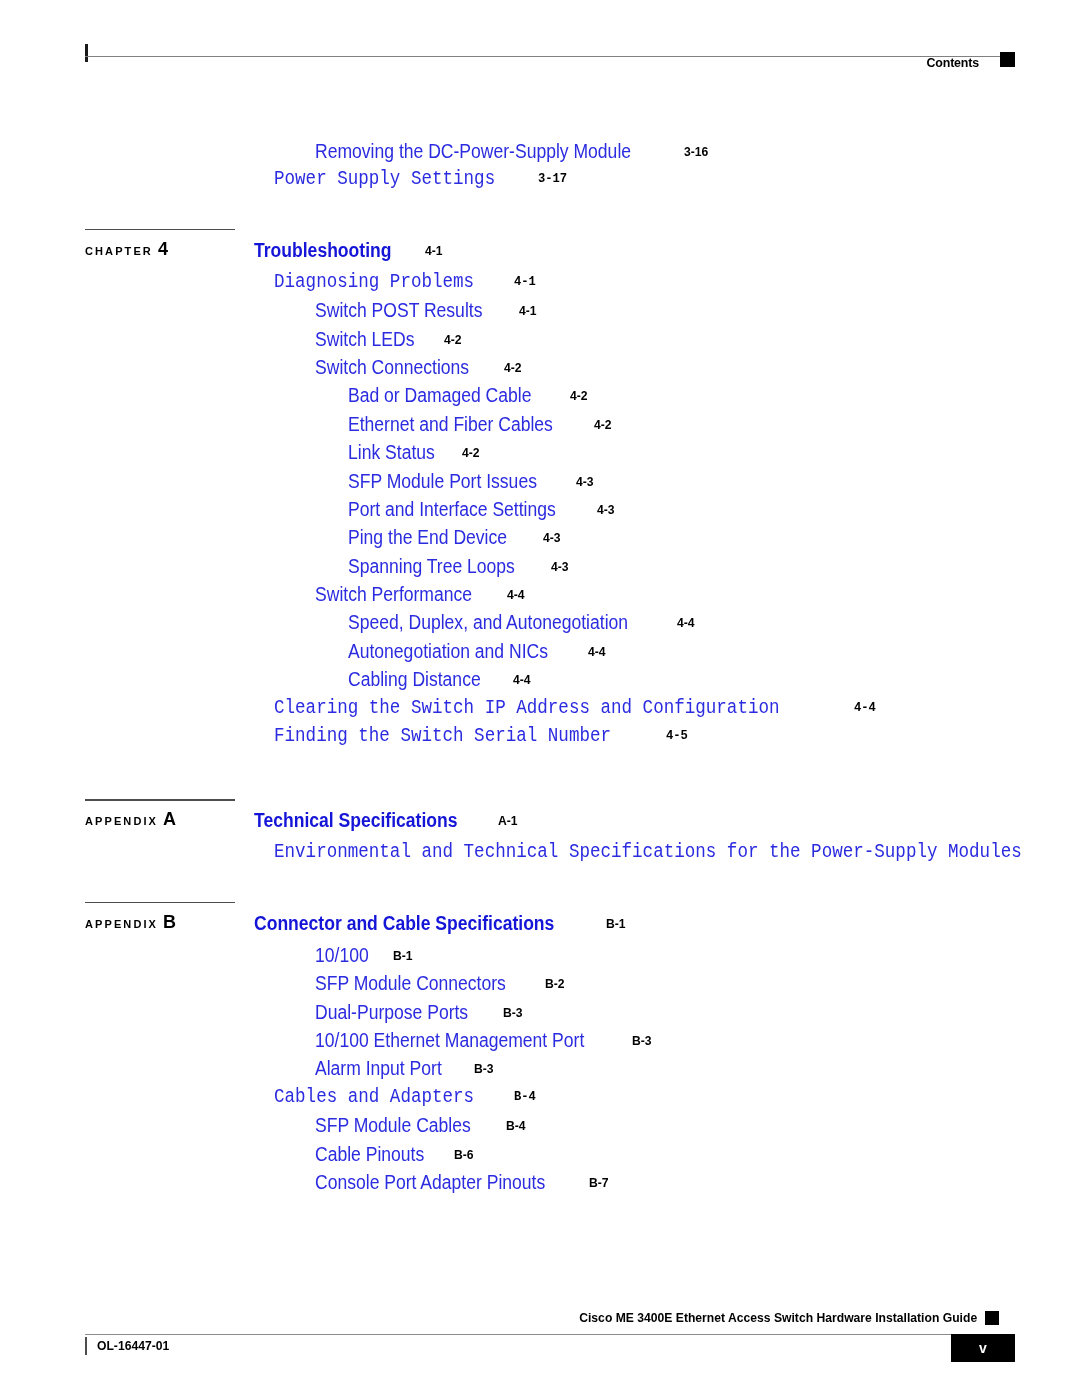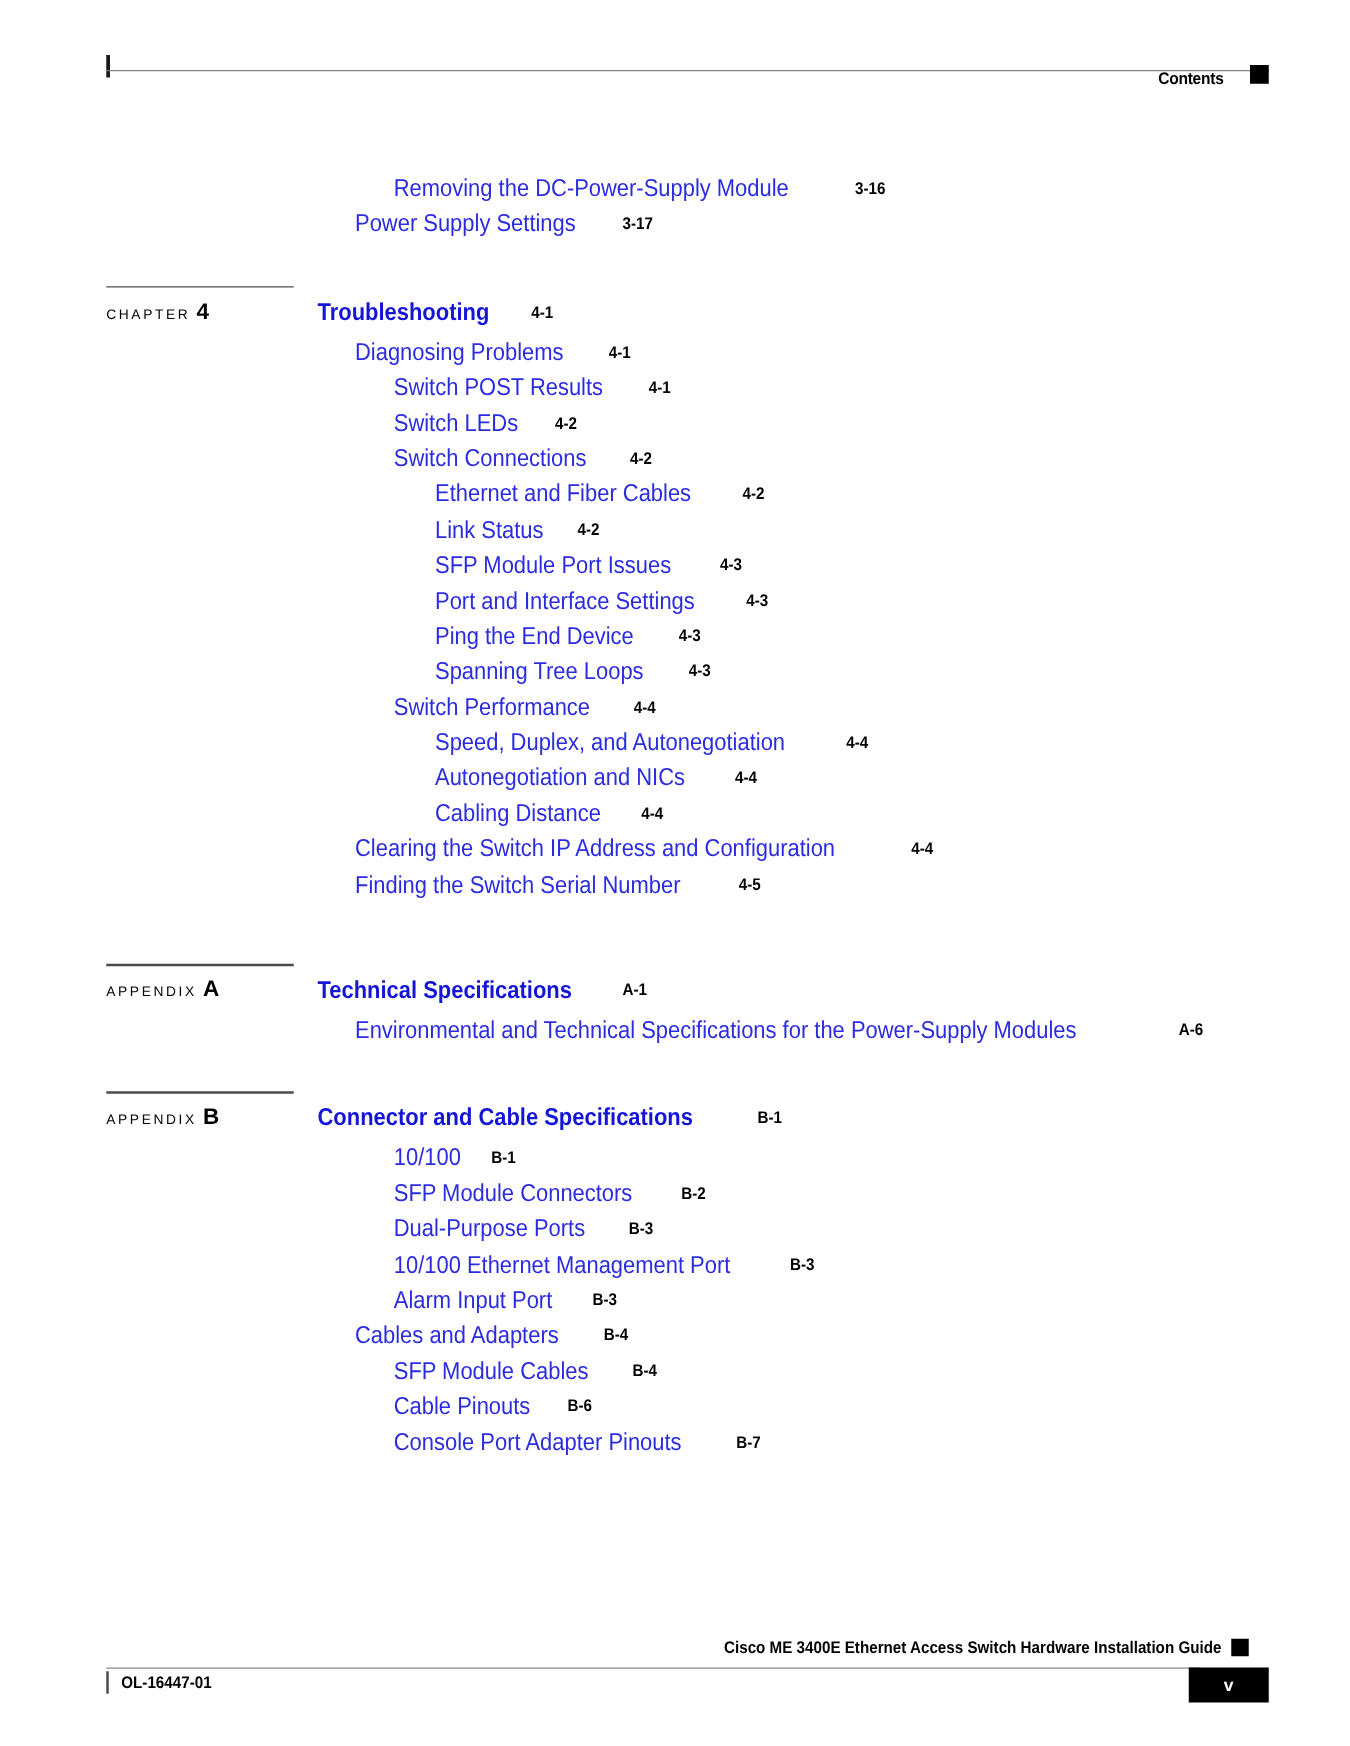--- a/index.html
+++ b/index.html
@@ -101,41 +101,41 @@
     transform: scaleX(0.90);
     transform-origin: left center;
     margin-left: 2px;
     vertical-align: baseline;
     position: relative;
     top: -2px;
   }
 
   
   .lvl1 { left: 254px; }
-  .lvl2 { left: 284px; }
+  .lvl2 { left: 274px; font-family: Liberation Mono, monospace; }
   .lvl3 { left: 315px; }
   .lvl4 { left: 348px; }
 
   
   .block-marker {
     position: absolute;
     left: 85px;
     top: 0;
   }
   .block-rule {
     position: absolute;
     left: 85px;
     top: -10px;
     width: 150px;
     height: 1.5px;
     background: #4d4d4d;
   }
   .marker-word {
     font-size: 11px;
-    font-weight: normal;
+    font-weight: bold;
     letter-spacing: 2.1px;
     color: #000000;
     text-transform: uppercase;
     font-stretch: condensed;
     display: inline-block;
     vertical-align: baseline;
   }
   .marker-num {
     font-size: 18px;
     font-weight: bold;
@@ -246,20 +246,23 @@
       <div class="entry lvl2"><span class="title">Diagnosing Problems</span> <span class="pg">4-1</span></div>
     </div>
     <div class="toc-row">
       <div class="entry lvl3"><span class="title">Switch POST Results</span> <span class="pg">4-1</span></div>
     </div>
     <div class="toc-row">
       <div class="entry lvl3"><span class="title">Switch LEDs</span> <span class="pg">4-2</span></div>
     </div>
     <div class="toc-row">
       <div class="entry lvl3"><span class="title">Switch Connections</span> <span class="pg">4-2</span></div>
+    </div>
+    <div class="toc-row">
+      <div class="entry lvl4"><span class="title">Bad or Damaged Cable</span> <span class="pg">4-2</span></div>
     </div>
     <div class="toc-row">
       <div class="entry lvl4"><span class="title">Ethernet and Fiber Cables</span> <span class="pg">4-2</span></div>
     </div>
     <div class="toc-row">
       <div class="entry lvl4"><span class="title">Link Status</span> <span class="pg">4-2</span></div>
     </div>
     <div class="toc-row">
       <div class="entry lvl4"><span class="title">SFP Module Port Issues</span> <span class="pg">4-3</span></div>
     </div>

